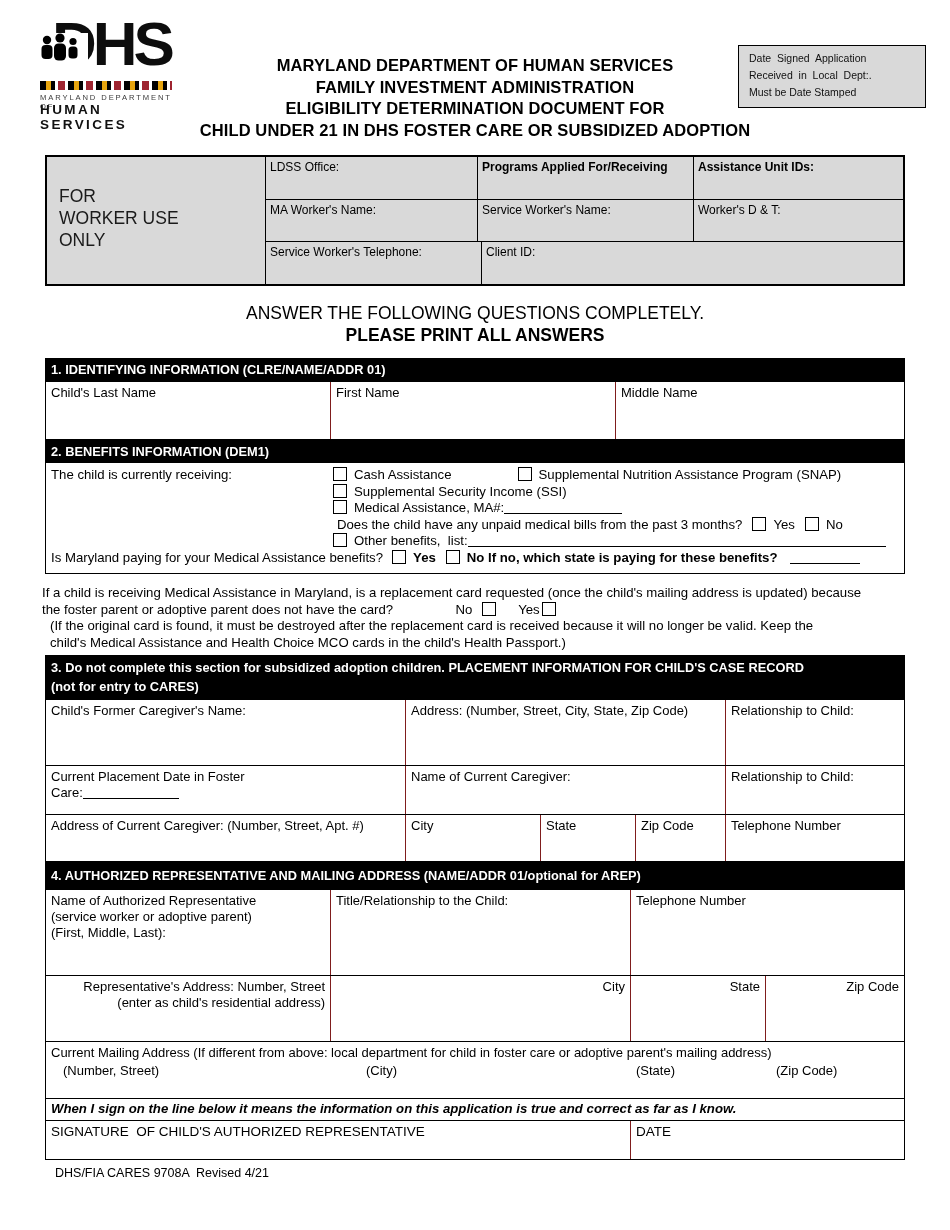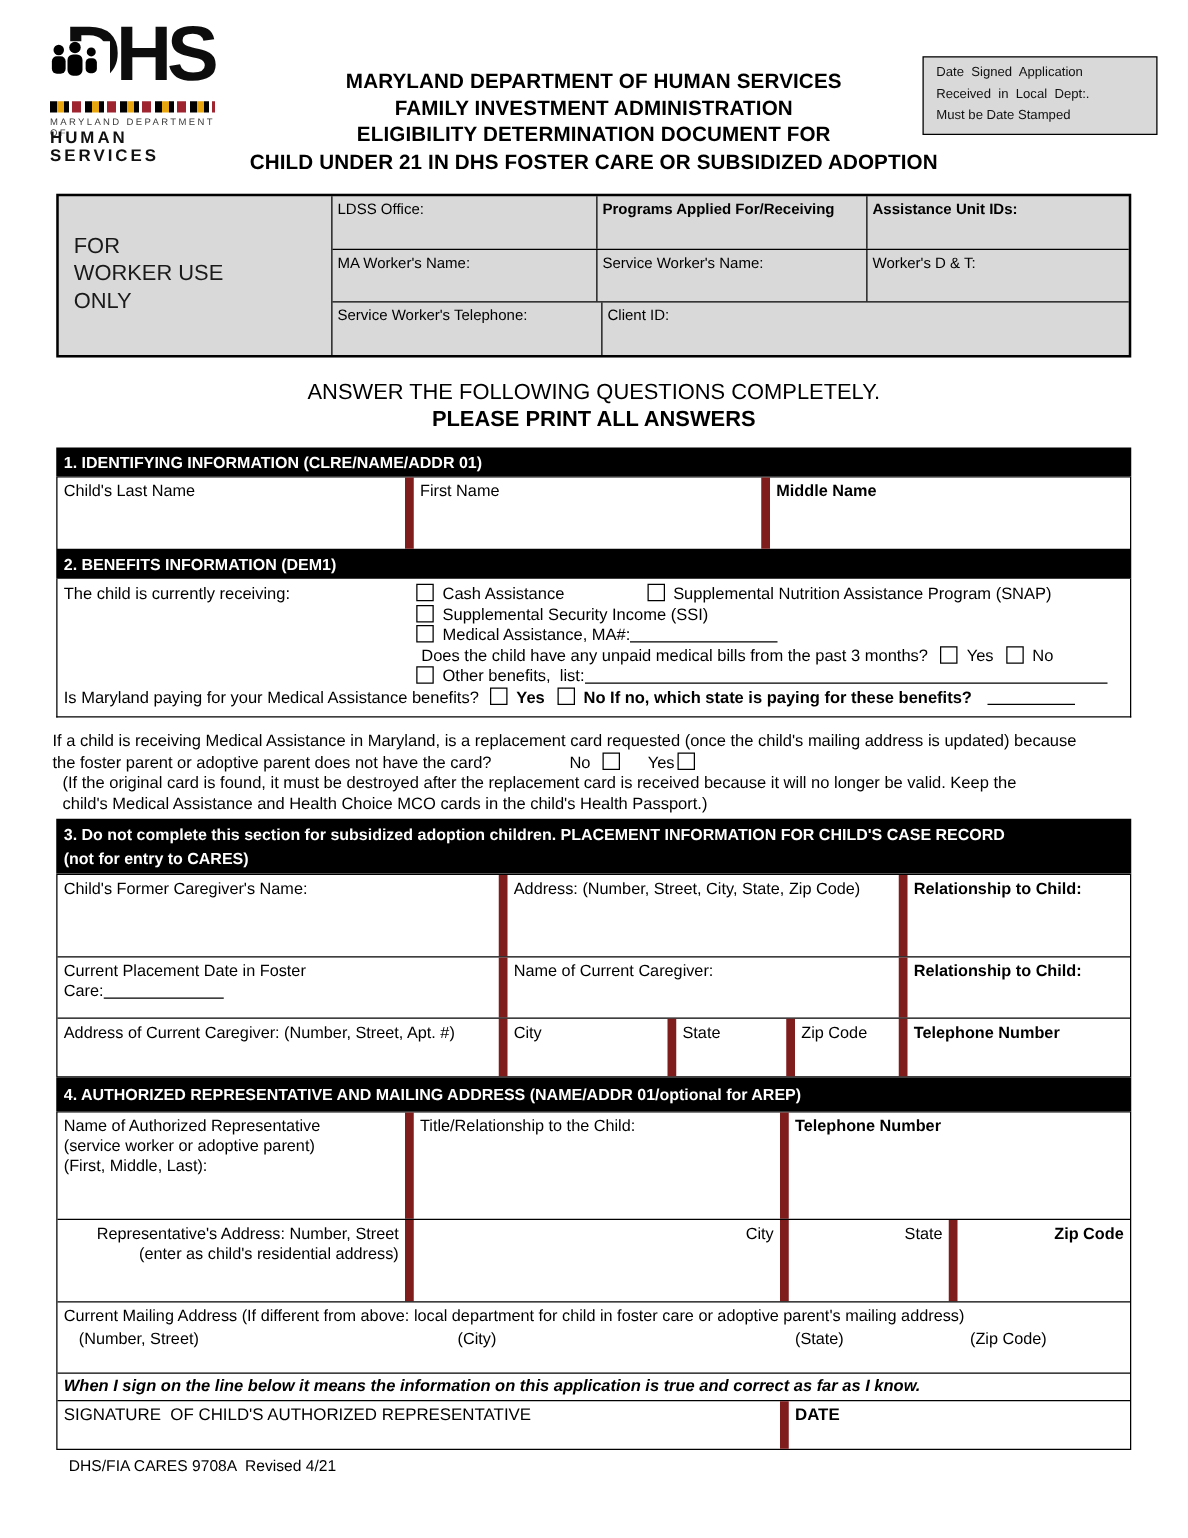--- a/index.html
+++ b/index.html
@@ -43,22 +43,22 @@
   .instr .i1{font-size:17.5px;line-height:21px;}
   .instr .i2{font-size:17.5px;font-weight:bold;line-height:23px;}
 
   
   .bar{position:absolute;left:45px;width:860px;background:#000;color:#fff;font-weight:bold;
        font-size:12.8px;box-sizing:border-box;padding:4px 0 0 6px;}
   .tbl{position:absolute;left:45px;width:860px;border:1px solid #000;box-sizing:border-box;
        display:flex;flex-direction:column;background:#fff;}
   .trow{display:flex;border-top:1px solid #000;}
   .trow:first-child{border-top:none;}
-  .tcell{box-sizing:border-box;border-right:7px solid #7f1d1d;padding:3px 5px;font-size:13px;line-height:16px;}
-  .tcell:last-child{border-right:none;font-weight:bold;}
+  .tcell{box-sizing:border-box;border-right:1px solid #7f1d1d;padding:3px 5px;font-size:13px;line-height:16px;}
+  .tcell:last-child{border-right:none;}
 
   .cb{display:inline-block;width:12px;height:12px;border:1.5px solid #000;background:#fff;
       vertical-align:-2px;margin-right:7px;flex:none;}
   .blank{display:inline-block;border-bottom:1.2px solid #000;height:13px;vertical-align:-2px;}
 
   
   .benefits{position:absolute;left:45px;top:463px;width:860px;height:111px;border:1px solid #000;
             border-top:none;box-sizing:border-box;padding:4px 0 0 5px;}
   .bline{font-size:13.2px;line-height:16.6px;white-space:nowrap;display:flex;}
   .bline .cb{margin-top:0;}

